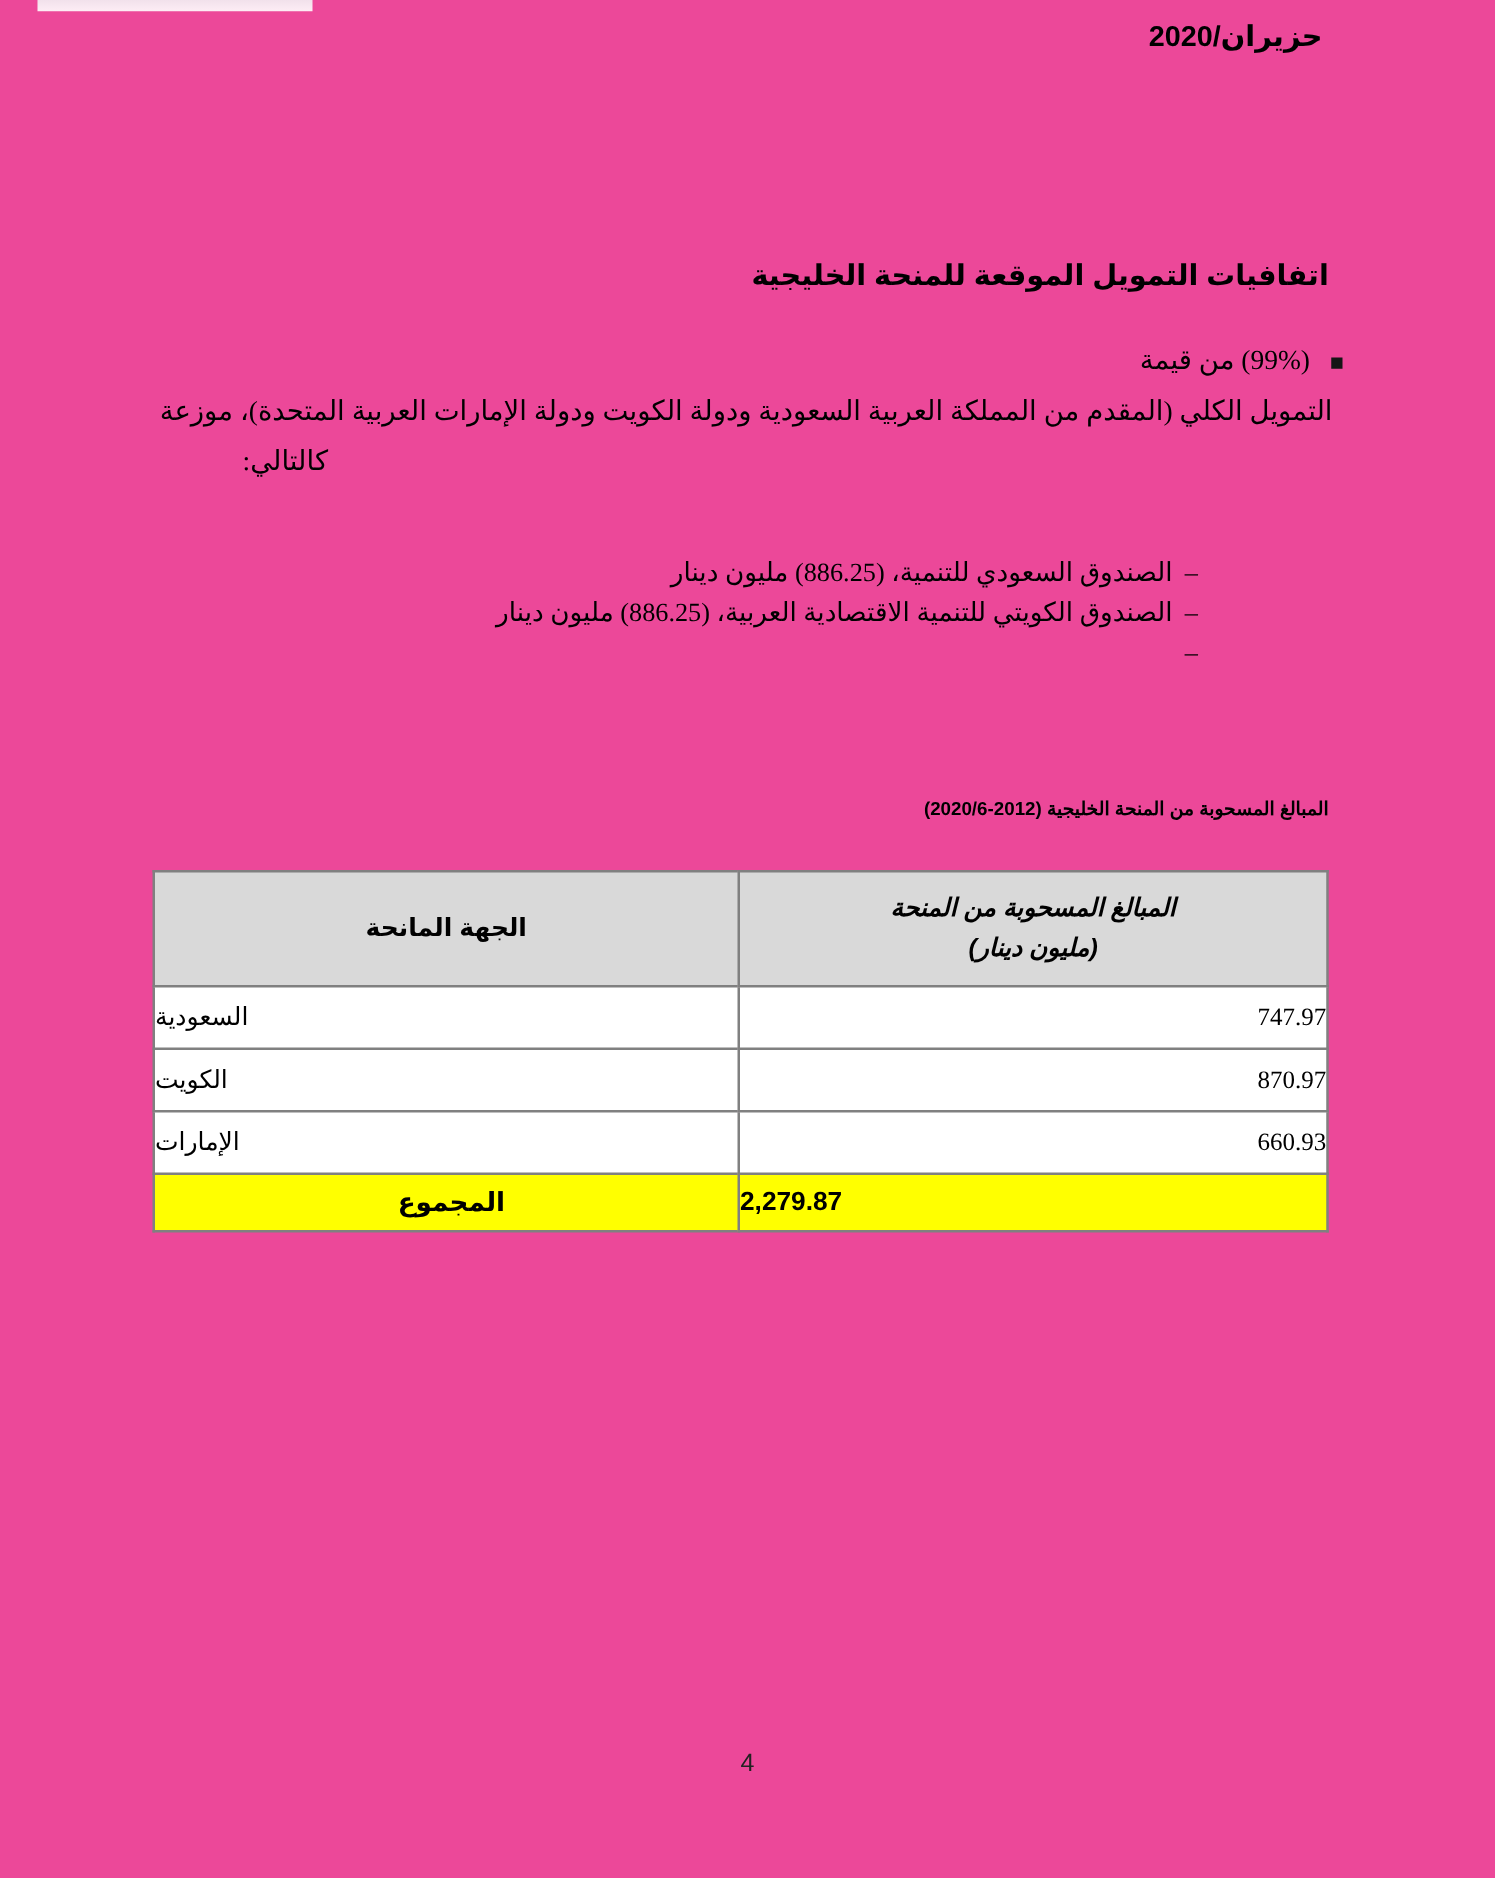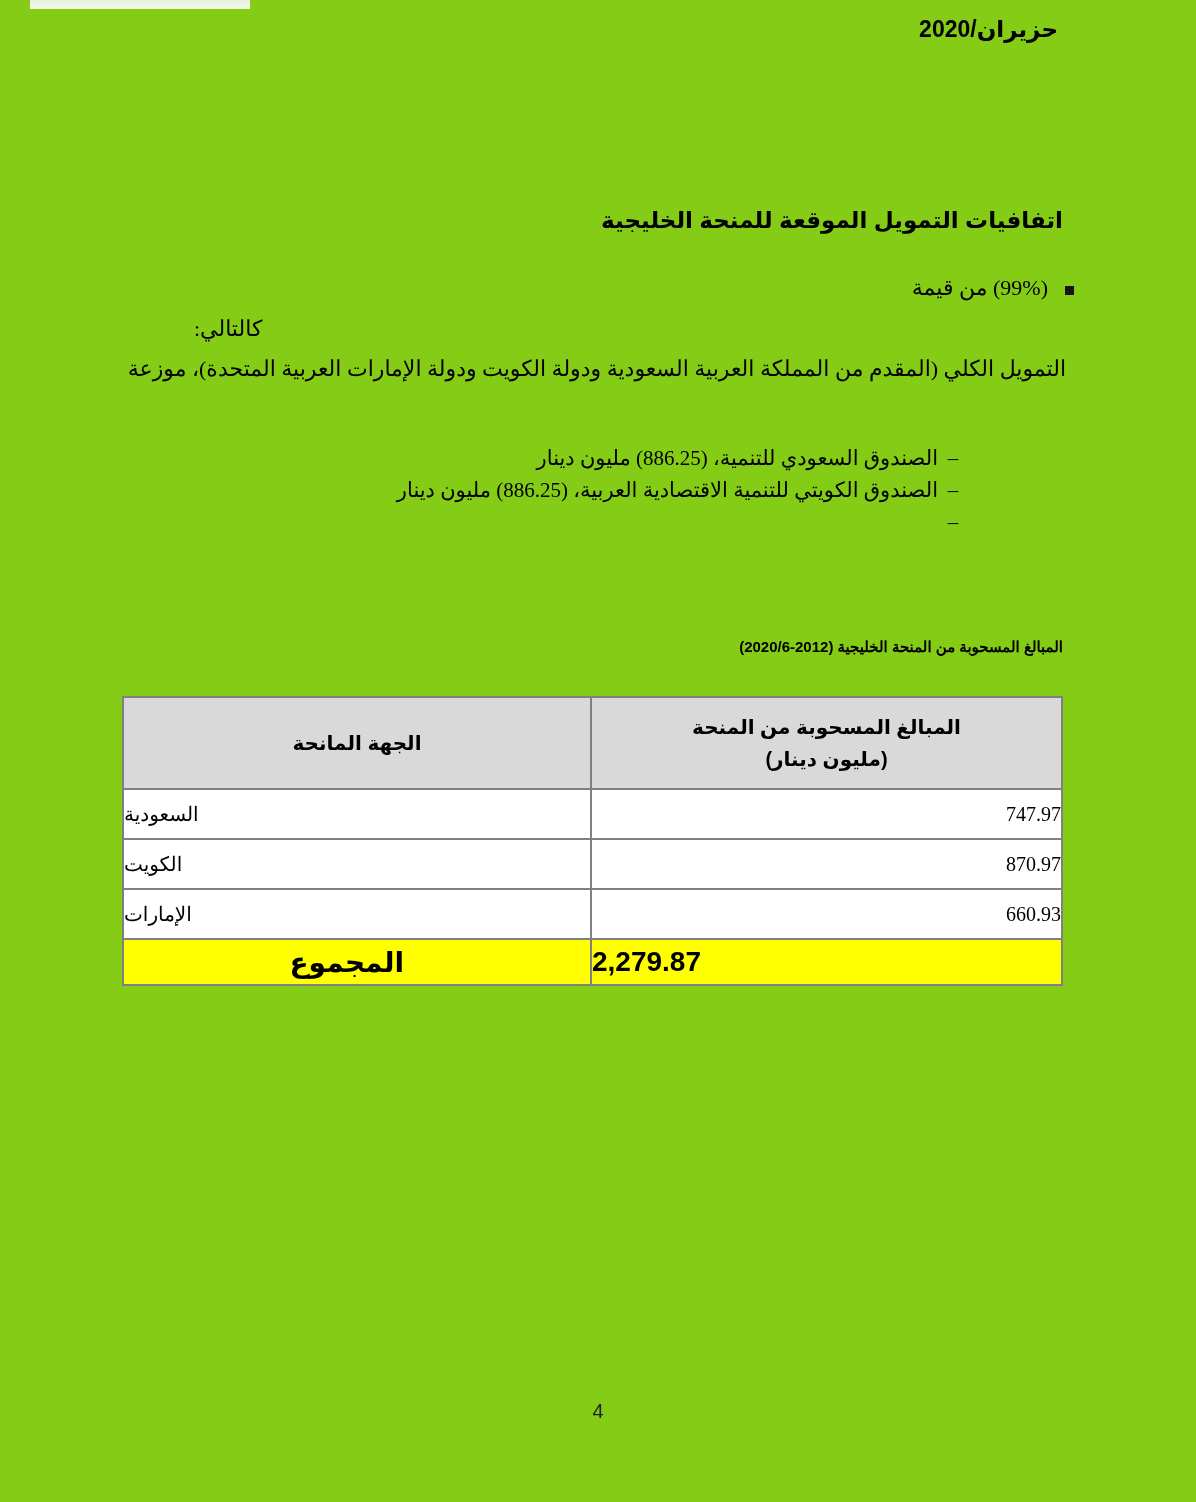--- a/index.html
+++ b/index.html
@@ -12,21 +12,21 @@
     height: 1502px;
     position: relative;
     font-family: "Liberation Serif", "DejaVu Serif", serif;
     color: #000000;
     overflow: hidden;
   }
 
   .page {
     position: absolute;
     inset: 0;
-    background: #84cc16;
+    background: #ec4899;
   }
 
   
   .scan-artifact {
     position: absolute;
     left: 30px;
     top: 0px;
     width: 220px;
     height: 9px;
     background: linear-gradient(180deg, #f2f2f4 0%, #fafafb 60%, #ffffff 100%);
@@ -166,20 +166,21 @@
     font-family: "Liberation Sans", "DejaVu Sans", sans-serif;
     font-weight: bold;
     font-size: 20px;
     text-align: center;
     line-height: 1.6;
   }
   .hdr-row th .hdr-l1,
   .hdr-row th .hdr-l2 {
     display: block;
     direction: rtl;
+    font-style: italic;
   }
 
   .data-row td {
     height: 48px;
     background: #ffffff;
     font-size: 20px;
     line-height: 1.3;
   }
   .data-row td.col-entity {
     text-align: left;
@@ -191,21 +192,21 @@
     text-align: right;
     direction: ltr;
     font-family: "Liberation Serif", "DejaVu Serif", serif;
   }
 
   .total-row td {
     height: 44px;
     background: #ffff00;
     font-family: "Liberation Sans", "DejaVu Sans", sans-serif;
     font-weight: bold;
-    font-size: 28px;
+    font-size: 21px;
   }
   .total-row td.col-entity {
     text-align: right;
     padding-right: 186px;
     direction: rtl;
   }
   .total-row td.col-amount {
     text-align: left;
     direction: ltr;
   }
@@ -230,22 +231,22 @@
 
   <div class="header-date">حزيران/2020</div>
 
   <div class="doc-title">اتفافيات التمويل الموقعة للمنحة الخليجية</div>
 
   <div class="para-block">
     <span class="bullet-marker"></span>
     <div class="para-line l1 justify-wide">
       <span>(99%) من قيمة</span>
     </div>
+    <div class="para-line l2">التمويل الكلي (المقدم من المملكة العربية السعودية ودولة الكويت ودولة الإمارات العربية المتحدة)، موزعة</div>
     <div class="para-line l3">كالتالي:</div>
-    <div class="para-line l2">التمويل الكلي (المقدم من المملكة العربية السعودية ودولة الكويت ودولة الإمارات العربية المتحدة)، موزعة</div>
   </div>
 
   <div class="dash-list">
     <div class="dash-item i1">
       <span class="dash">–</span>
       <span class="dash-text">الصندوق السعودي للتنمية، (886.25) مليون دينار</span>
     </div>
     <div class="dash-item i2">
       <span class="dash">–</span>
       <span class="dash-text">الصندوق الكويتي للتنمية الاقتصادية العربية، (886.25) مليون دينار</span>

